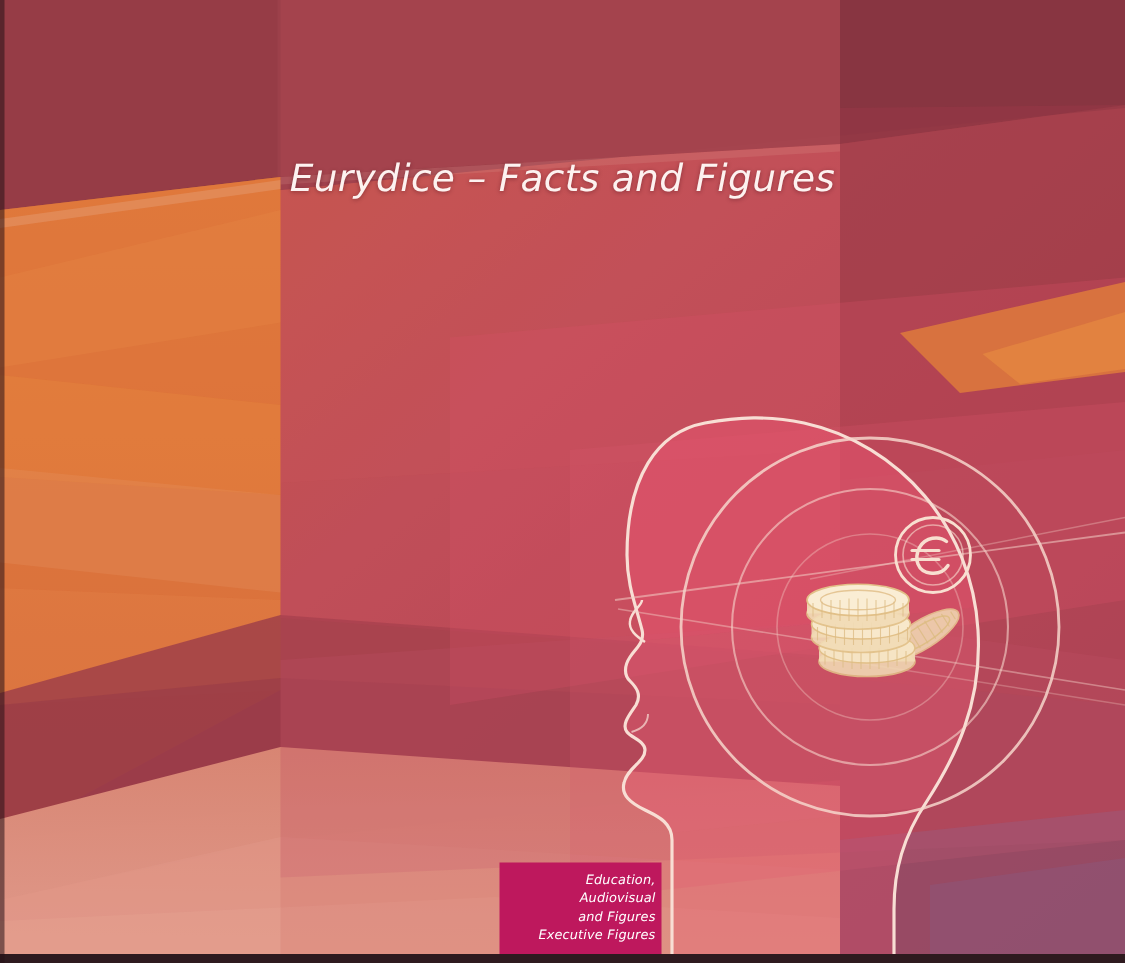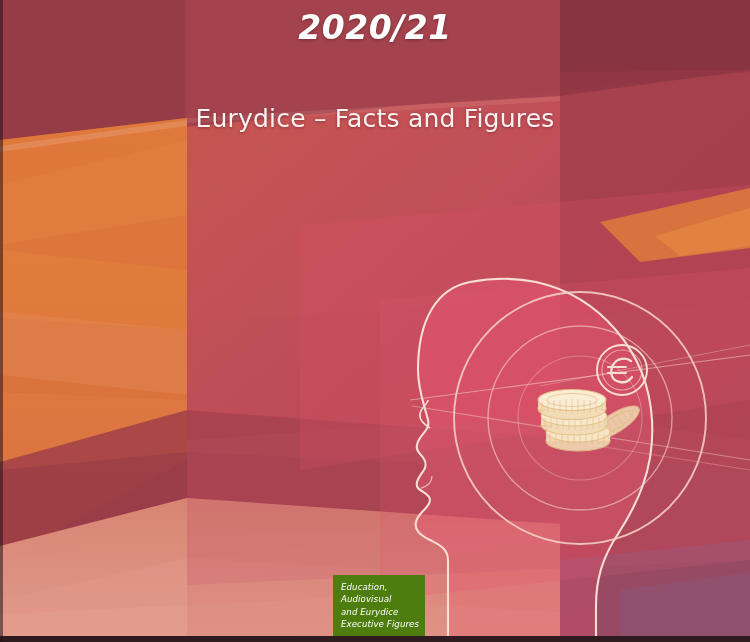--- a/index.html
+++ b/index.html
@@ -27,30 +27,32 @@
     text-shadow:0 1px 3px rgba(60,10,20,.45);
   }
   #subtitle{
     position:absolute;
     left:0;right:0;top:104px;
     text-align:center;
     color:#fdf2f0;
     font-family:"DejaVu Sans", sans-serif;
     font-size:25px;
     font-weight:normal;
+    font-style:italic;
     letter-spacing:0.2px;
     text-shadow:0 1px 3px rgba(60,10,20,.40);
   }
 
   #logo-box{
     position:absolute;
     left:333px;top:575px;
-    width:92px;height:62px;
-    background:#4d7c0f;
+    width:108px;height:62px;
+    background:#be185d;
     box-shadow:0 0 0 0 rgba(0,0,0,0);
+    text-align:right;
   }
   #logo-box .logo-lines{
     position:absolute;
     left:8px;top:6px;right:4px;
     color:#ffffff;
     font-family:"DejaVu Sans", sans-serif;
     font-style:italic;
     font-size:8.6px;
     line-height:12.3px;
     letter-spacing:.1px;
@@ -271,28 +273,27 @@
           <line x1="584" y1="400" x2="584" y2="414"></line>
           <line x1="590" y1="400" x2="590" y2="413"></line>
           <line x1="596" y1="401" x2="596" y2="412"></line>
           <line x1="602" y1="402" x2="602" y2="411"></line>
         </g>
       </g>
     </g>
   </svg>
 
   <div class="txt-layer">
-    <div id="title">2020/21</div>
     <div id="subtitle">Eurydice – Facts and Figures</div>
   </div>
 
   <div id="logo-box">
     <div class="logo-lines">
       <div>Education,</div>
       <div>Audiovisual</div>
-      <div>and Eurydice</div>
+      <div>and Figures</div>
       <div>Executive Figures</div>
     </div>
   </div>
 
   <div id="bottom-bar"></div>
   <div id="left-edge"></div>
 </div>
 
 </body></html>

